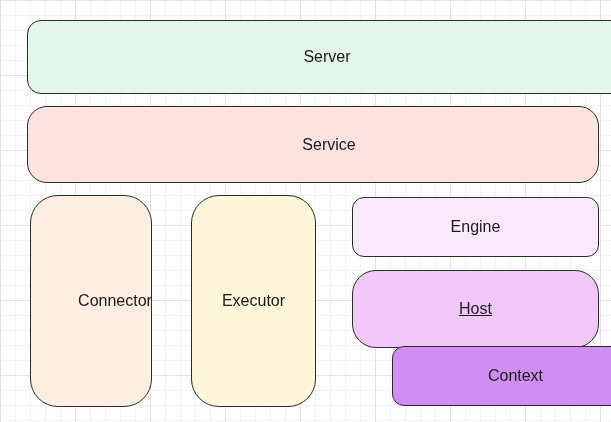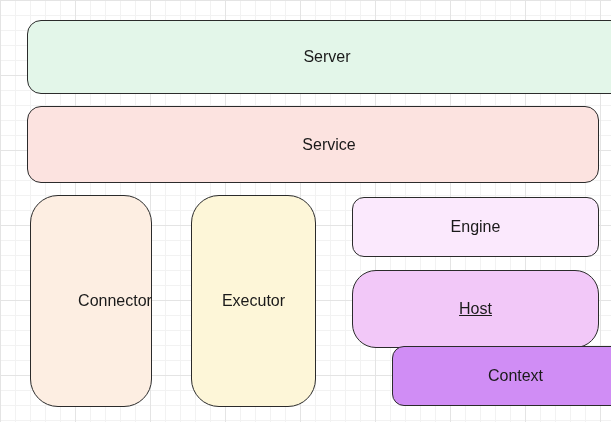--- a/index.html
+++ b/index.html
@@ -35,21 +35,21 @@
     color: #1a1a1a;
     font-size: 16px;
     line-height: 1;
     cursor: default;
   }
   .node .label {
     white-space: nowrap;
   }
 
   .node-server    { left: 27px;  top: 20px;  width: 600px; height: 74px;  border-radius: 14px; }
-  .node-service   { left: 27px;  top: 106px; width: 572px; height: 77px;  border-radius: 14px; padding-left: 32px; }
+  .node-service   { left: 27px;  top: 106px; width: 572px; height: 77px;  border-radius: 20px; padding-left: 32px; }
   .node-connector { left: 30px;  top: 195px; width: 122px; height: 212px; border-radius: 28px; }
   .node-executor  { left: 191px; top: 195px; width: 125px; height: 212px; border-radius: 28px; }
   .node-engine    { left: 352px; top: 197px; width: 247px; height: 60px;  border-radius: 12px; }
   .node-host      { left: 352px; top: 270px; width: 247px; height: 78px;  border-radius: 24px; text-decoration: underline; }
   .node-context   { left: 352px; top: 346px; width: 247px; height: 60px;  border-radius: 12px; }
 </style>
 </head>
 <body>
 
 <div class="canvas">

